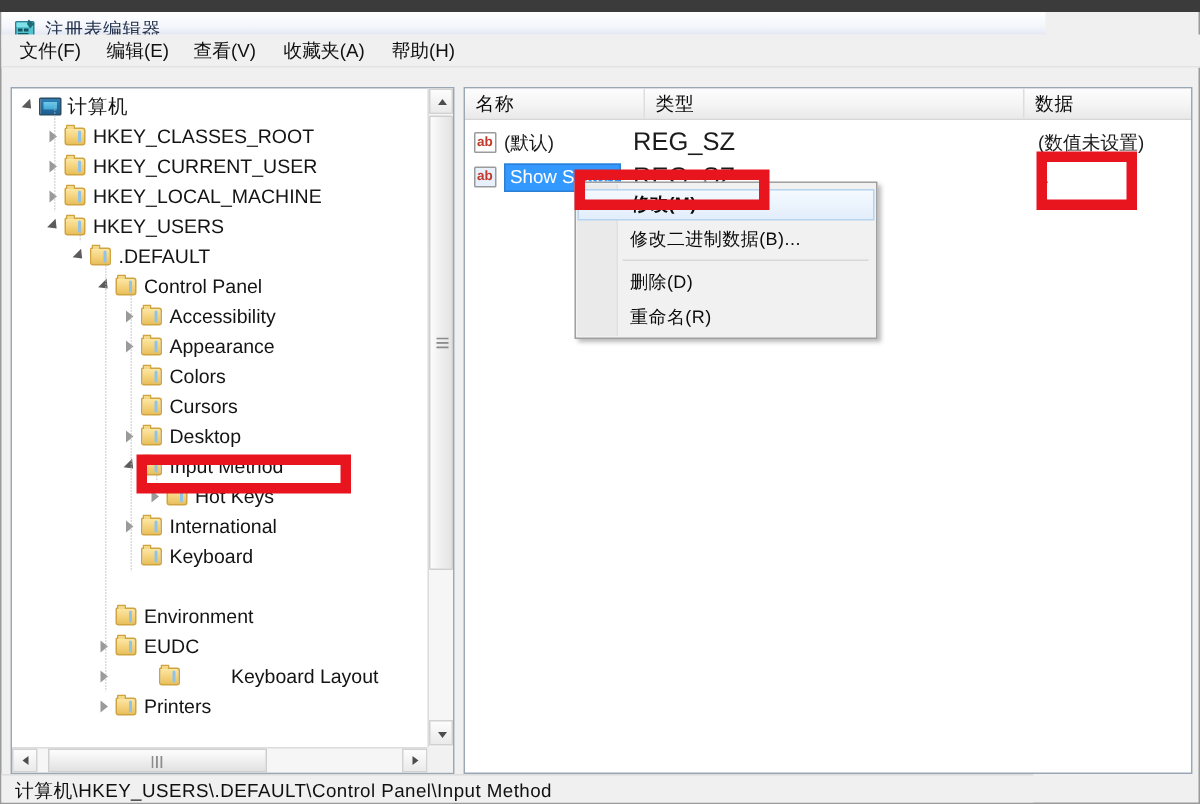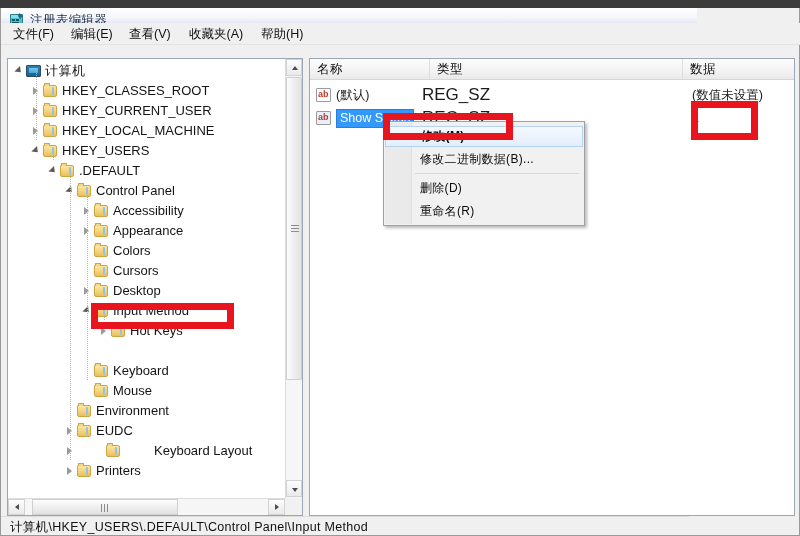--- a/index.html
+++ b/index.html
@@ -274,36 +274,36 @@
         </div>
         <div class="tnode" style="top: 262px;">
           <div class="tw" style="left: 91px;">
             <span class="exp closed"></span>
             <span class="fico">
               <span class="folder"></span>
             </span>
             <span class="tlabel">Hot Keys</span>
           </div>
         </div>
+        <div class="tnode" style="top: 282px;">
+          <div class="tw" style="left: 74px;">
+            <span class="exp closed"></span>
+            <span class="fico">
+              <span class="folder"></span>
+            </span>
+            <span class="tlabel">International</span>
+          </div>
+        </div>
         <div class="tnode" style="top: 302px;">
           <div class="tw" style="left: 74px;">
             <span class="exp"></span>
             <span class="fico">
               <span class="folder"></span>
             </span>
             <span class="tlabel">Keyboard</span>
-          </div>
-        </div>
-        <div class="tnode" style="top: 322px;">
-          <div class="tw" style="left: 74px;">
-            <span class="exp"></span>
-            <span class="fico">
-              <span class="folder"></span>
-            </span>
-            <span class="tlabel">Mouse</span>
           </div>
         </div>
         <div class="tnode" style="top: 342px;">
           <div class="tw" style="left: 57px;">
             <span class="exp"></span>
             <span class="fico">
               <span class="folder"></span>
             </span>
             <span class="tlabel">Environment</span>
           </div>

